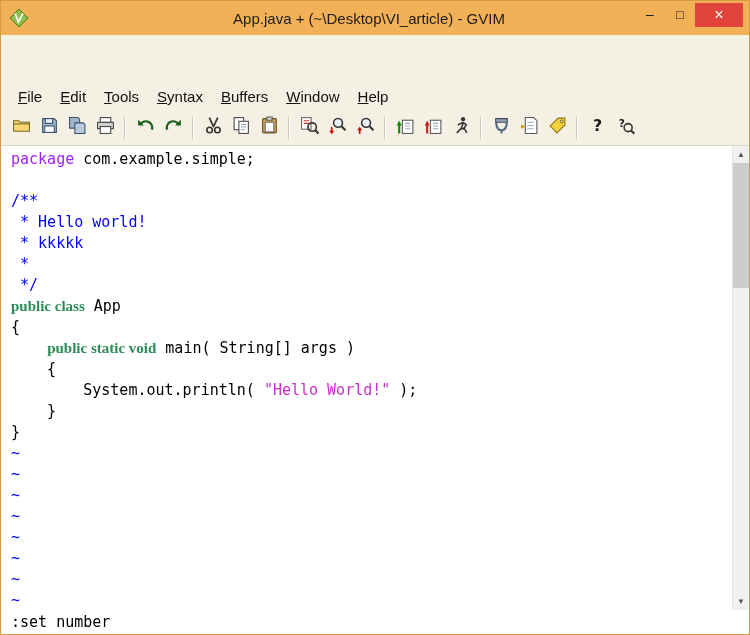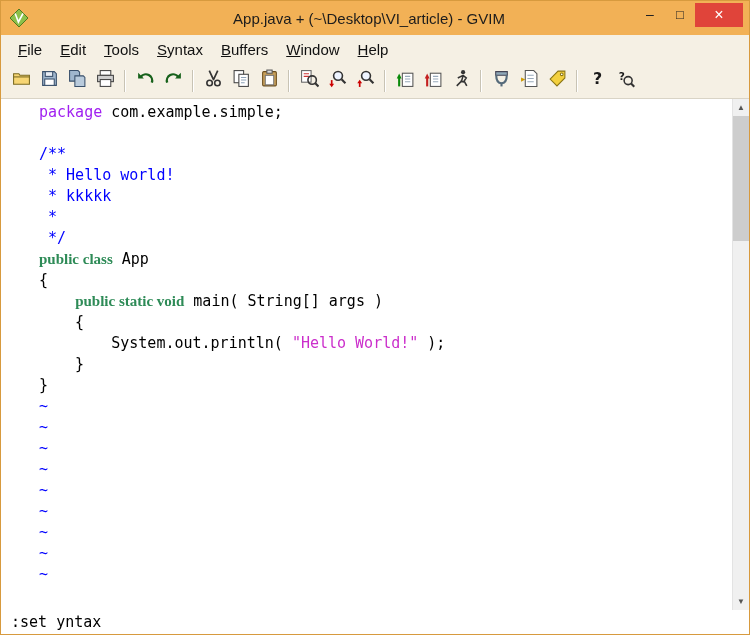--- a/index.html
+++ b/index.html
@@ -17,34 +17,34 @@
            color:#1c1c1c; pointer-events:none; }
   .controls { margin-left:auto; display:flex; align-items:flex-start; height:100%; }
   .ctrl { width:30px; height:26px; display:flex; align-items:center; justify-content:center;
           font-size:14px; color:#222; cursor:default; }
   .ctrl.max { font-size:13px; }
   .ctrl.close { width:48px; background:var(--close-button,#e0443a); color:#fff;
                 font-size:16px; margin-right:6px; margin-top:2px; height:24px; }
 
   
   .menubar { display:flex; align-items:flex-end; padding:2px 0 2px 8px; height:28px;
-             font-size:15px; color:#111; flex:0 0 auto; }
+             font-size:15px; color:#111; flex:0 0 auto;margin-top:47px; }
   .menu-item { padding:3px 9px; cursor:default; }
   .menu-item u { text-decoration:underline; }
 
   
   .toolbar { display:flex; align-items:center; height:36px; padding-left:6px;
              border-bottom:1px solid #d9d4c6; flex:0 0 auto; }
   .tb-btn { width:28px; height:27px; display:flex; align-items:center; justify-content:center; }
   .tb-btn svg { width:19px; height:19px; }
   .tb-sep { width:2px; height:22px; margin:0 5px; border-left:1px solid #c8c3b4;
             border-right:1px solid #ffffff; }
 
   
-  .editor { flex:1 1 auto; display:flex; background:#fff; min-height:0;padding-left:28px; }
+  .editor { flex:1 1 auto; display:flex; background:#fff; min-height:0; }
   .text { flex:1 1 auto; padding:3px 0 0 10px; font-family:"DejaVu Sans Mono", monospace;
           font-size:15px; line-height:21px; white-space:pre; overflow:hidden; }
   .code-line { min-height:21px; }
   .c-normal { color:#000; }
   .c-comment { color:var(--comment,#0000ff); }
   .c-statement { color:var(--statement,#2e8b57); font-weight:bold;font-family:Liberation Serif, serif; }
   .c-preproc { color:var(--preproc,#a020f0); }
   .c-string { color:var(--string,#cb2ecb); }
   .filler-line { color:var(--nontext,#0000ff); min-height:21px; }
   .spell { text-decoration-style:wavy;
@@ -242,15 +242,15 @@
 
   <div class="editor">
     <div class="text"><div class="code-line"><span class="c-preproc">package</span><span class="c-normal"> com.example.simple;</span></div><div class="code-line">&nbsp;</div><div class="code-line"><span class="c-comment">/**</span></div><div class="code-line"><span class="c-comment"> * Hello world!</span></div><div class="code-line"><span class="c-comment"> * </span><span class="c-comment spell">kkkkk</span></div><div class="code-line"><span class="c-comment"> *</span></div><div class="code-line"><span class="c-comment"> */</span></div><div class="code-line"><span class="c-statement">public class</span><span class="c-normal"> App</span></div><div class="code-line"><span class="c-normal">{</span></div><div class="code-line"><span class="c-normal">    </span><span class="c-statement">public static void</span><span class="c-normal"> main( String[] args )</span></div><div class="code-line"><span class="c-normal">    {</span></div><div class="code-line"><span class="c-normal">        System.out.println( </span><span class="c-string">"Hello World!"</span><span class="c-normal"> );</span></div><div class="code-line"><span class="c-normal">    }</span></div><div class="code-line"><span class="c-normal">}</span></div><div class="filler-line">~</div><div class="filler-line">~</div><div class="filler-line">~</div><div class="filler-line">~</div><div class="filler-line">~</div><div class="filler-line">~</div><div class="filler-line">~</div><div class="filler-line">~</div><div class="filler-line">~</div></div>
     <div class="scrollbar">
       <div class="sb-btn sb-up">▲</div>
       <div class="sb-thumb"></div>
       <div class="sb-btn sb-down">▼</div>
     </div>
   </div>
 
-  <div class="cmdline">:set yntax</div>
+  <div class="cmdline">:set number</div>
 
 </div>
 
 </body></html>

